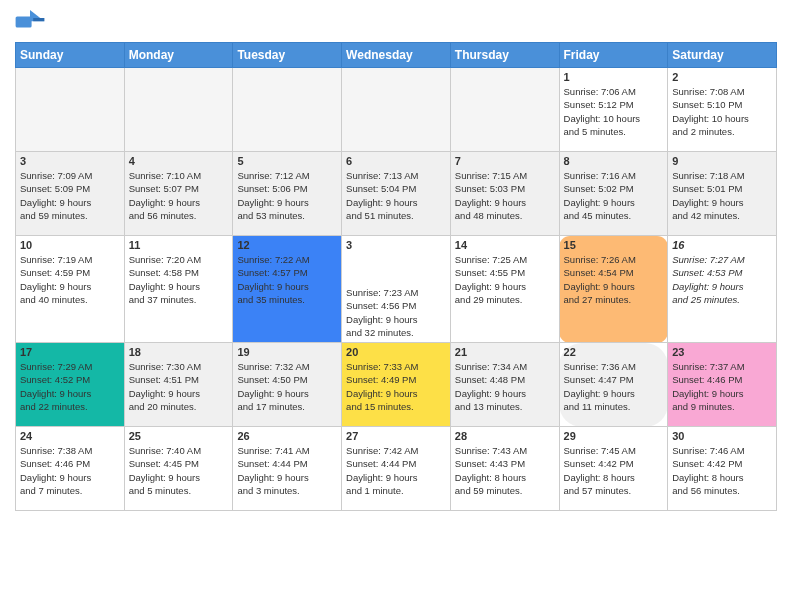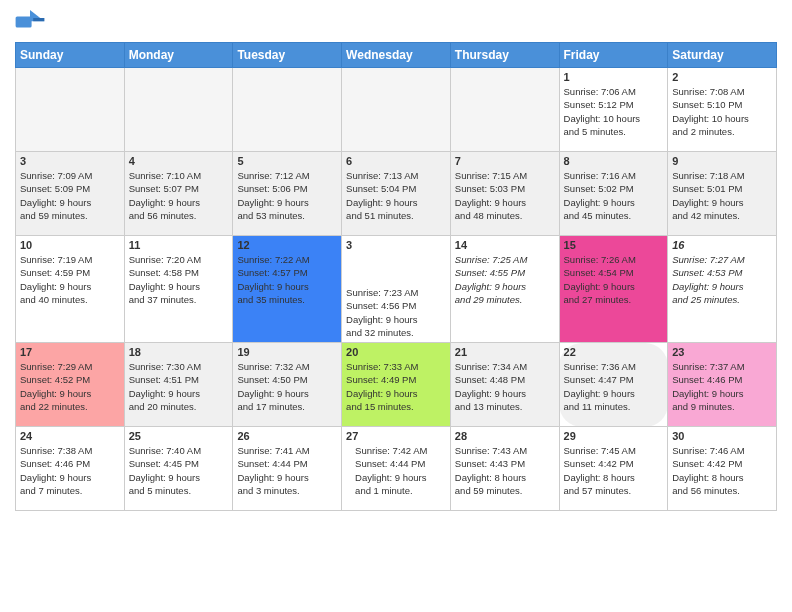--- a/index.html
+++ b/index.html
@@ -220,63 +220,63 @@
           </td>
           <td style="background: rgb(255, 255, 255);">
             <span class="day-number">3</span>
             <div class="day-info" style="white-space: pre-line; margin-top: 35px;">Sunrise: 7:23 AM
 Sunset: 4:56 PM
 Daylight: 9 hours
 and 32 minutes.</div>
           </td>
           <td style="background: rgb(255, 255, 255);">
             <span class="day-number">14</span>
-            <div class="day-info" style="white-space: pre-line; font-style: italic;">Sunrise: 7:25 AM
+            <div class="day-info" style="white-space: pre-line;">Sunrise: 7:25 AM
 Sunset: 4:55 PM
 Daylight: 9 hours
 and 29 minutes.</div>
           </td>
-          <td style="background: #ec4899;">
+          <td style="background: #fdba74; border-radius: 11px;">
             <span class="day-number">15</span>
             <div class="day-info" style="white-space: pre-line;">Sunrise: 7:26 AM
 Sunset: 4:54 PM
 Daylight: 9 hours
 and 27 minutes.</div>
           </td>
           <td style="background: rgb(255, 255, 255); font-style: italic;">
             <span class="day-number">16</span>
             <div class="day-info" style="white-space: pre-line;">Sunrise: 7:27 AM
 Sunset: 4:53 PM
 Daylight: 9 hours
 and 25 minutes.</div>
           </td>
         </tr>
         <tr>
-          <td style="background: #fca5a5;">
+          <td style="background: #14b8a6;">
             <span class="day-number">17</span>
             <div class="day-info" style="white-space: pre-line;">Sunrise: 7:29 AM
 Sunset: 4:52 PM
 Daylight: 9 hours
 and 22 minutes.</div>
           </td>
           <td style="background: rgb(240, 240, 240);">
             <span class="day-number">18</span>
             <div class="day-info" style="white-space: pre-line;">Sunrise: 7:30 AM
 Sunset: 4:51 PM
 Daylight: 9 hours
 and 20 minutes.</div>
           </td>
           <td style="background: rgb(240, 240, 240);">
             <span class="day-number">19</span>
             <div class="day-info" style="white-space: pre-line;">Sunrise: 7:32 AM
 Sunset: 4:50 PM
 Daylight: 9 hours
 and 17 minutes.</div>
           </td>
-          <td style="background: #bef264;">
+          <td style="background: #fde047;">
             <span class="day-number">20</span>
             <div class="day-info" style="white-space: pre-line;">Sunrise: 7:33 AM
 Sunset: 4:49 PM
 Daylight: 9 hours
 and 15 minutes.</div>
           </td>
           <td style="background: rgb(240, 240, 240);">
             <span class="day-number">21</span>
             <div class="day-info" style="white-space: pre-line;">Sunrise: 7:34 AM
 Sunset: 4:48 PM
@@ -315,21 +315,21 @@
           </td>
           <td style="background: rgb(255, 255, 255);">
             <span class="day-number">26</span>
             <div class="day-info" style="white-space: pre-line;">Sunrise: 7:41 AM
 Sunset: 4:44 PM
 Daylight: 9 hours
 and 3 minutes.</div>
           </td>
           <td style="background: rgb(255, 255, 255);">
             <span class="day-number">27</span>
-            <div class="day-info" style="white-space: pre-line; margin-left: 9px;">Sunrise: 7:42 AM
+            <div class="day-info" style="white-space: pre-line;">Sunrise: 7:42 AM
 Sunset: 4:44 PM
 Daylight: 9 hours
 and 1 minute.</div>
           </td>
           <td style="background: rgb(255, 255, 255);">
             <span class="day-number">28</span>
             <div class="day-info" style="white-space: pre-line;">Sunrise: 7:43 AM
 Sunset: 4:43 PM
 Daylight: 8 hours
 and 59 minutes.</div>

